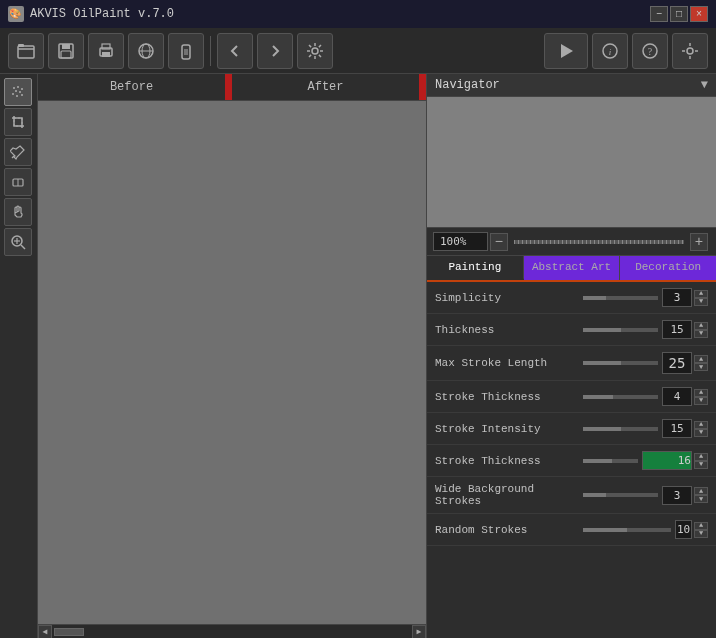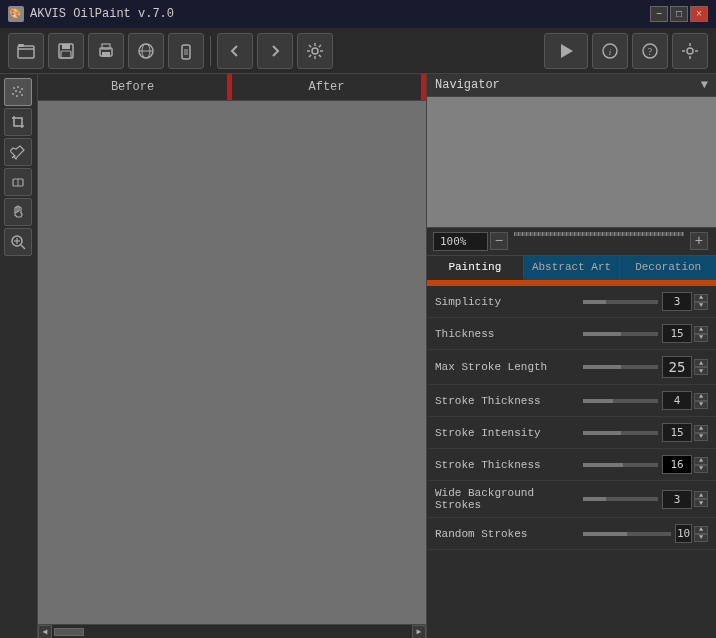--- a/index.html
+++ b/index.html
@@ -118,21 +118,21 @@
       background: #2d2d2d;
       border-bottom: 1px solid #444;
     }
     .canvas-tab {
       flex: 1;
       text-align: center;
       padding: 6px 10px;
       cursor: pointer;
       font-size: 12px;
       color: #bbb;
-      border-right: 5px solid #b91c1c;
+      border-right: 7px solid #b91c1c;
     }
     #canvas-viewport {
       flex: 1;
       background: #707070;
       position: relative;
       overflow: hidden;
     }
     #h-scrollbar {
       height: 14px;
       background: #2a2a2a;
@@ -184,21 +184,21 @@
       background: #353535;
       border-bottom: 1px solid #444;
     }
     #navigator-preview {
       height: 130px;
       background: #808080;
       margin: 0;
     }
     #navigator-zoom {
       display: flex;
-      align-items: flex-start;
+      align-items: center;
       padding: 4px 6px;
       background: #2d2d2d;
       border-top: 1px solid #444;
     }
     #zoom-display {
       background: #1a1a1a;
       border: 1px solid #555;
       color: #ccc;
       padding: 2px 6px;
       font-size: 11px;
@@ -231,22 +231,22 @@
     
     #params-section {
       flex: 1;
       overflow-y: auto;
       overflow-x: hidden;
     }
 
     
     #param-tabs {
       display: flex;
-      background: #0c4a6e;
-      border-bottom: 6px solid #c2410c;
+      background: #6d28d9;
+      border-bottom: 2px solid #c2410c;
     }
     .param-tab {
       flex: 1;
       text-align: center;
       padding: 5px 4px;
       cursor: pointer;
       font-size: 11px;
       color: #aaa;
       border-right: 1px solid #444;
     }
@@ -581,21 +581,21 @@
       <div class="spin-btn">▼</div>
     </div>
   </div>
         <div class="param-row">
     <span class="param-label">Stroke Thickness</span>
     <div class="param-slider-wrap">
       <div class="param-slider-bg">
         <div class="param-slider-fill" style="width:53%"></div>
       </div>
     </div>
-    <input class="param-value-box" value="16" style="background: #000000; border: 1px solid rgb(85, 85, 85); color: rgb(204, 204, 204); font-size: 11px; text-align: center; width: 30px; font-family: monospace;">
+    <input class="param-value-box" value="16" style="background: #15803d; border: 1px solid rgb(85, 85, 85); color: rgb(204, 204, 204); font-size: 11px; text-align: right; width: 50px; font-family: monospace;">
     <div class="param-spinner">
       <div class="spin-btn">▲</div>
       <div class="spin-btn">▼</div>
     </div>
   </div>
         <div class="param-row">
     <span class="param-label">Wide Background Strokes</span>
     <div class="param-slider-wrap">
       <div class="param-slider-bg">
         <div class="param-slider-fill" style="width:30%"></div>

